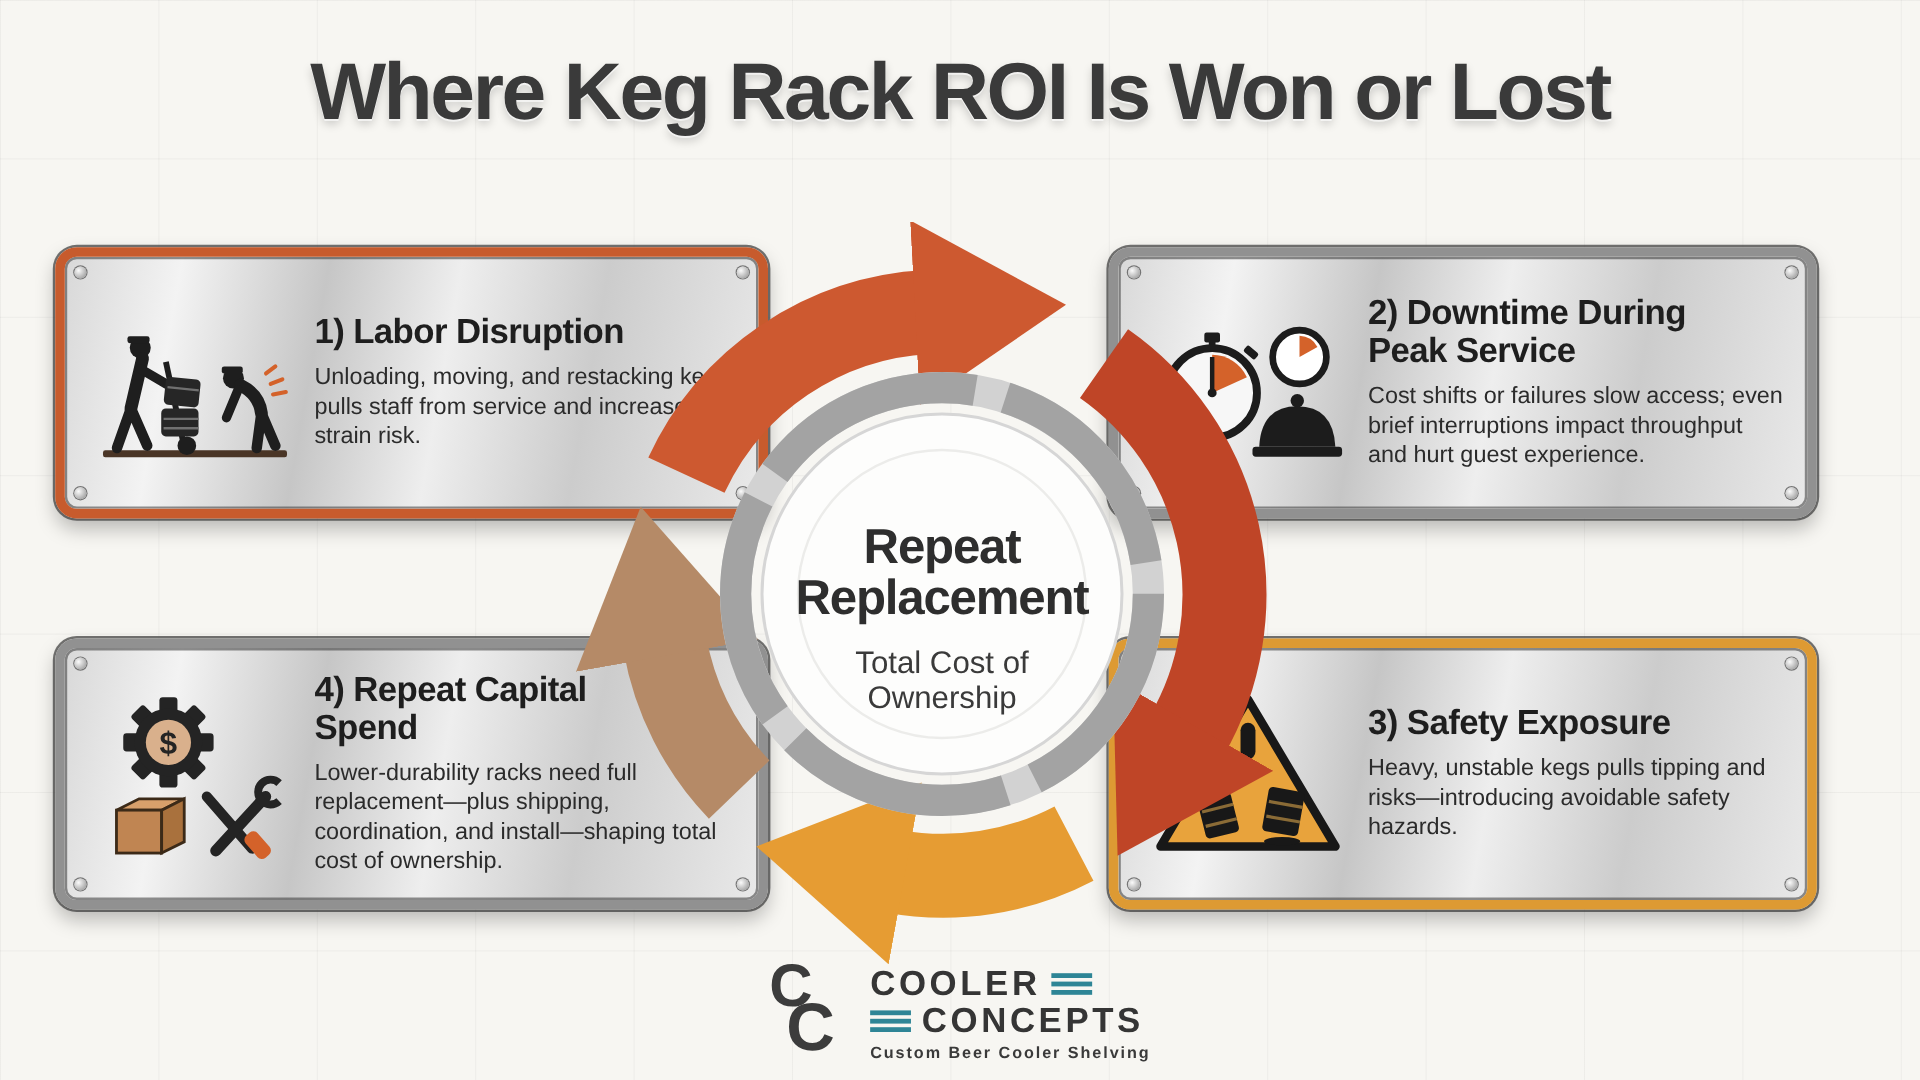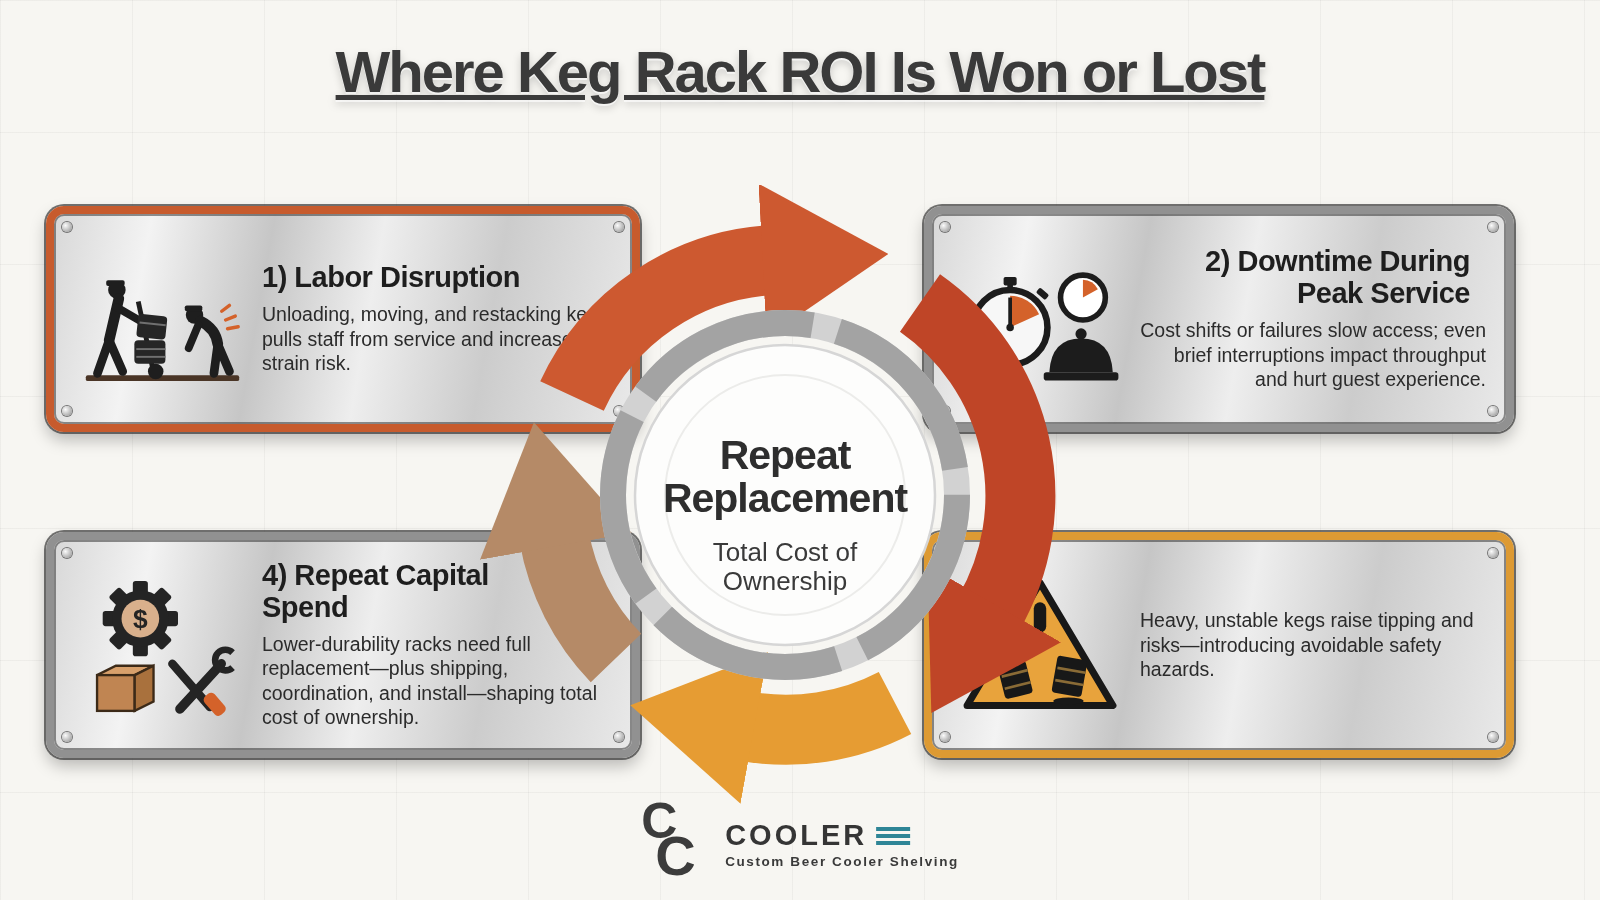--- a/index.html
+++ b/index.html
@@ -8,36 +8,35 @@
     position:relative; width:1600px; height:900px; overflow:hidden;
     background-color:#f7f6f2;
     background-image:
       linear-gradient(rgba(110,110,110,0.07) 1px, transparent 1px),
       linear-gradient(90deg, rgba(110,110,110,0.07) 1px, transparent 1px);
     background-size:132px 132px;
   }
   
   .title{
     position:absolute; top:38px; left:0; width:100%;
-    text-align:center; font-size:58px; font-weight:bold; letter-spacing:-2px;
+    text-align:center; font-size:67px; font-weight:bold; letter-spacing:-2px;
     color:#3a3a3a; margin:0;
     text-shadow:0 2px 0 rgba(255,255,255,.65), 0 4px 8px rgba(0,0,0,.18);
-    text-decoration:underline;
   }
   
   .panel{
     position:absolute; height:226px; border-radius:18px;
     border:8px solid #888;
     background:linear-gradient(100deg,#d8d8d8 0%, #f3f3f3 16%, #c6c6c6 36%, #eeeeee 54%, #cccccc 74%, #e9e9e9 100%);
     box-shadow:0 0 0 2px rgba(55,55,55,.7), inset 0 0 0 2px rgba(55,55,55,.55), 0 8px 16px rgba(0,0,0,.25);
     display:flex; align-items:center; padding:12px 20px 12px 14px; box-sizing:border-box; gap:6px;
     z-index:2;
   }
   .pos-tl{left:46px;  top:206px; width:594px;}
-  .pos-tr{left:924px; top:206px; width:590px;text-align:right;}
+  .pos-tr{left:924px; top:206px; width:590px;}
   .pos-bl{left:46px;  top:532px; width:594px;}
   .pos-br{left:924px; top:532px; width:590px;}
   .b-orange{border-color:#c75b2d;}
   .b-gray{border-color:#919191;}
   .b-amber{border-color:#dd9a33;}
   .icon-box{flex:0 0 188px; display:flex; align-items:center; justify-content:center;}
   .text-box{flex:1;}
   .panel h2{
     margin:0 0 8px 0; font-size:29px; line-height:1.1; font-weight:bold;
     color:#1e1e1e; letter-spacing:-.5px; max-width:282px;
@@ -193,21 +192,22 @@
         </g>
         <g transform="rotate(10 122 116)">
           <rect x="106" y="94" width="34" height="42" rx="4" fill="#181818"></rect>
           <line x1="108" y1="108" x2="140" y2="108" stroke="#8a6b36" stroke-width="3"></line>
           <line x1="108" y1="122" x2="140" y2="122" stroke="#8a6b36" stroke-width="3"></line>
         </g>
         <ellipse cx="122" cy="143" rx="17" ry="4" fill="#181818"></ellipse>
       </svg>
     </div>
     <div class="text-box">
-      <p>Heavy, unstable kegs raise tipping and risks—introducing avoidable safety hazards.</p>
+      <h2>3) Safety Exposure</h2>
+      <p>Heavy, unstable kegs pulls tipping and risks—introducing avoidable safety hazards.</p>
     </div>
   </div>
 
   <svg class="cycle-svg" viewBox="0 0 620 620">
     <defs>
       <marker id="mk-or" viewBox="0 0 1.8 2.2" markerWidth="1.8" markerHeight="2.2" refX="0.15" refY="1.1" orient="auto">
         <path d="M0,0 L1.8,1.1 L0,2.2 Z" fill="#cd5930"></path>
       </marker>
       <marker id="mk-rd" viewBox="0 0 1.8 2.2" markerWidth="1.8" markerHeight="2.2" refX="0.15" refY="1.1" orient="auto">
         <path d="M0,0 L1.8,1.1 L0,2.2 Z" fill="#bf4527"></path>
@@ -244,17 +244,25 @@
     </div>
     <div class="logo-text">
       <div class="logo-row">
         <span class="word">COOLER</span>
         <span class="bars">
             <i></i>
             <i></i>
             <i></i>
           </span>
       </div>
+      <div class="logo-row">
+        <span class="bars">
+            <i></i>
+            <i></i>
+            <i></i>
+          </span>
+        <span class="word">CONCEPTS</span>
+      </div>
       <div class="tagline">Custom Beer Cooler Shelving</div>
     </div>
   </div>
 
 </div>
 
 </body></html>

